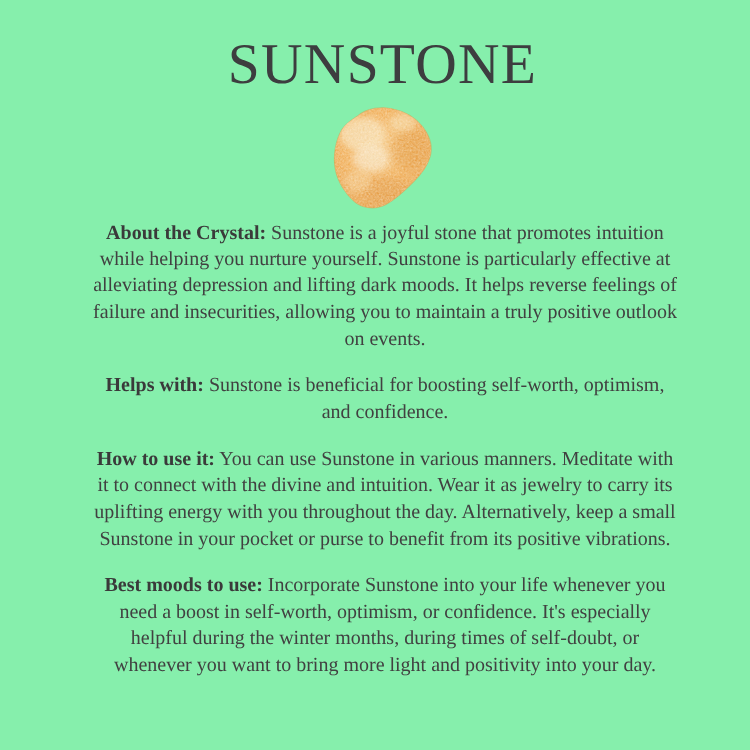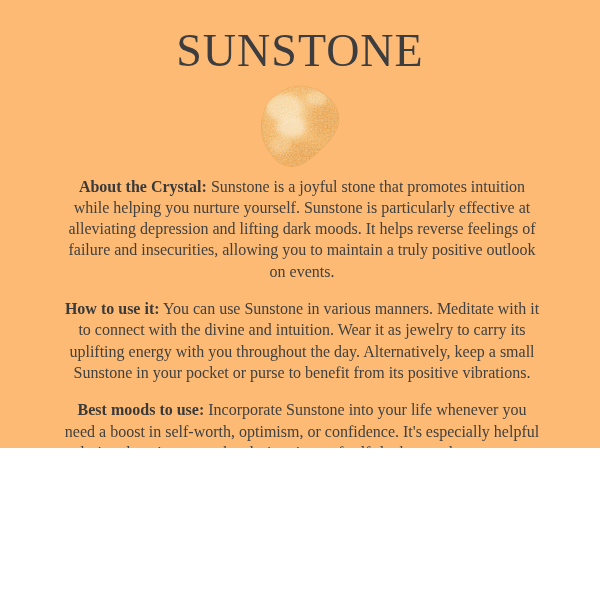--- a/index.html
+++ b/index.html
@@ -4,24 +4,25 @@
 <style>
   * { box-sizing: border-box; }
   html, body {
     margin: 0;
     padding: 0;
     background: #ffffff;
   }
   .card {
     position: relative;
     width: 600px;
-    height: 448px;
-    background: #fdba74;
+    height: 600px;
+    background: #86efac;
     overflow: hidden;
     font-family: "Liberation Serif", serif;
+    padding-left: 12px;
   }
   .page-title {
     margin: 26px 0 0 0;
     text-align: center;
     font-family: "Liberation Serif", serif;
     font-size: 46px;
     font-weight: 400;
     letter-spacing: 1px;
     line-height: 1.1;
     color: #3d3d3f;
@@ -99,19 +100,20 @@
         <ellipse cx="28" cy="68" rx="12" ry="10" opacity="0.6" filter="url(#soft3)" fill="#f4c98b"></ellipse>
         <rect width="100" height="96" filter="url(#speckleLight)" opacity="0.5"></rect>
         <rect width="100" height="96" filter="url(#speckleDark)" opacity="0.35"></rect>
       </g>
     </svg>
   </div>
 
   <div class="content">
     <p><span class="label">About the Crystal:</span> <span>Sunstone is a joyful stone that promotes intuition while helping you nurture yourself. Sunstone is particularly effective at alleviating depression and lifting dark moods. It helps reverse feelings of failure and insecurities, allowing you to maintain a truly positive outlook on events.</span></p>
 
+    <p><span class="label">Helps with:</span> <span>Sunstone is beneficial for boosting self-worth, optimism, and confidence.</span></p>
 
     <p><span class="label">How to use it:</span> <span>You can use Sunstone in various manners. Meditate with it to connect with the divine and intuition. Wear it as jewelry to carry its uplifting energy with you throughout the day. Alternatively, keep a small Sunstone in your pocket or purse to benefit from its positive vibrations.</span></p>
 
     <p><span class="label">Best moods to use:</span> <span>Incorporate Sunstone into your life whenever you need a boost in self-worth, optimism, or confidence. It's especially helpful during the winter months, during times of self-doubt, or whenever you want to bring more light and positivity into your day.</span></p>
   </div>
 
 </div>
 
 </body></html>

